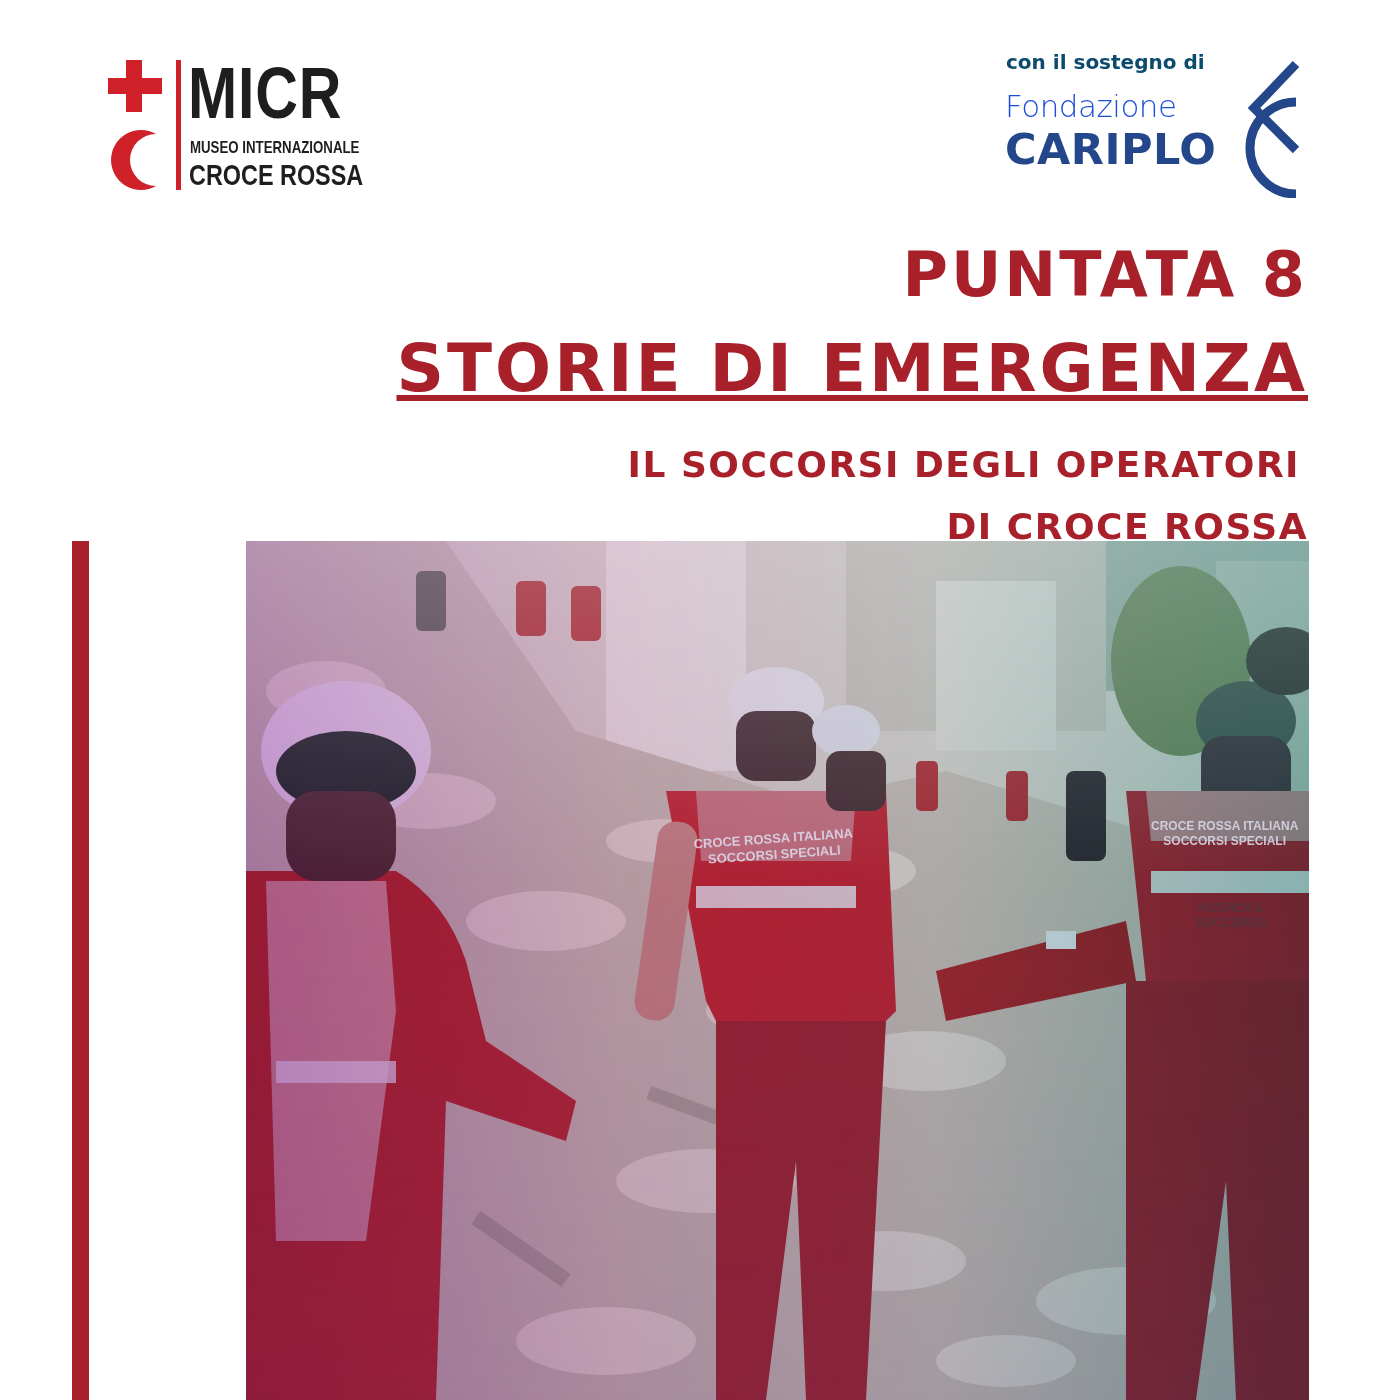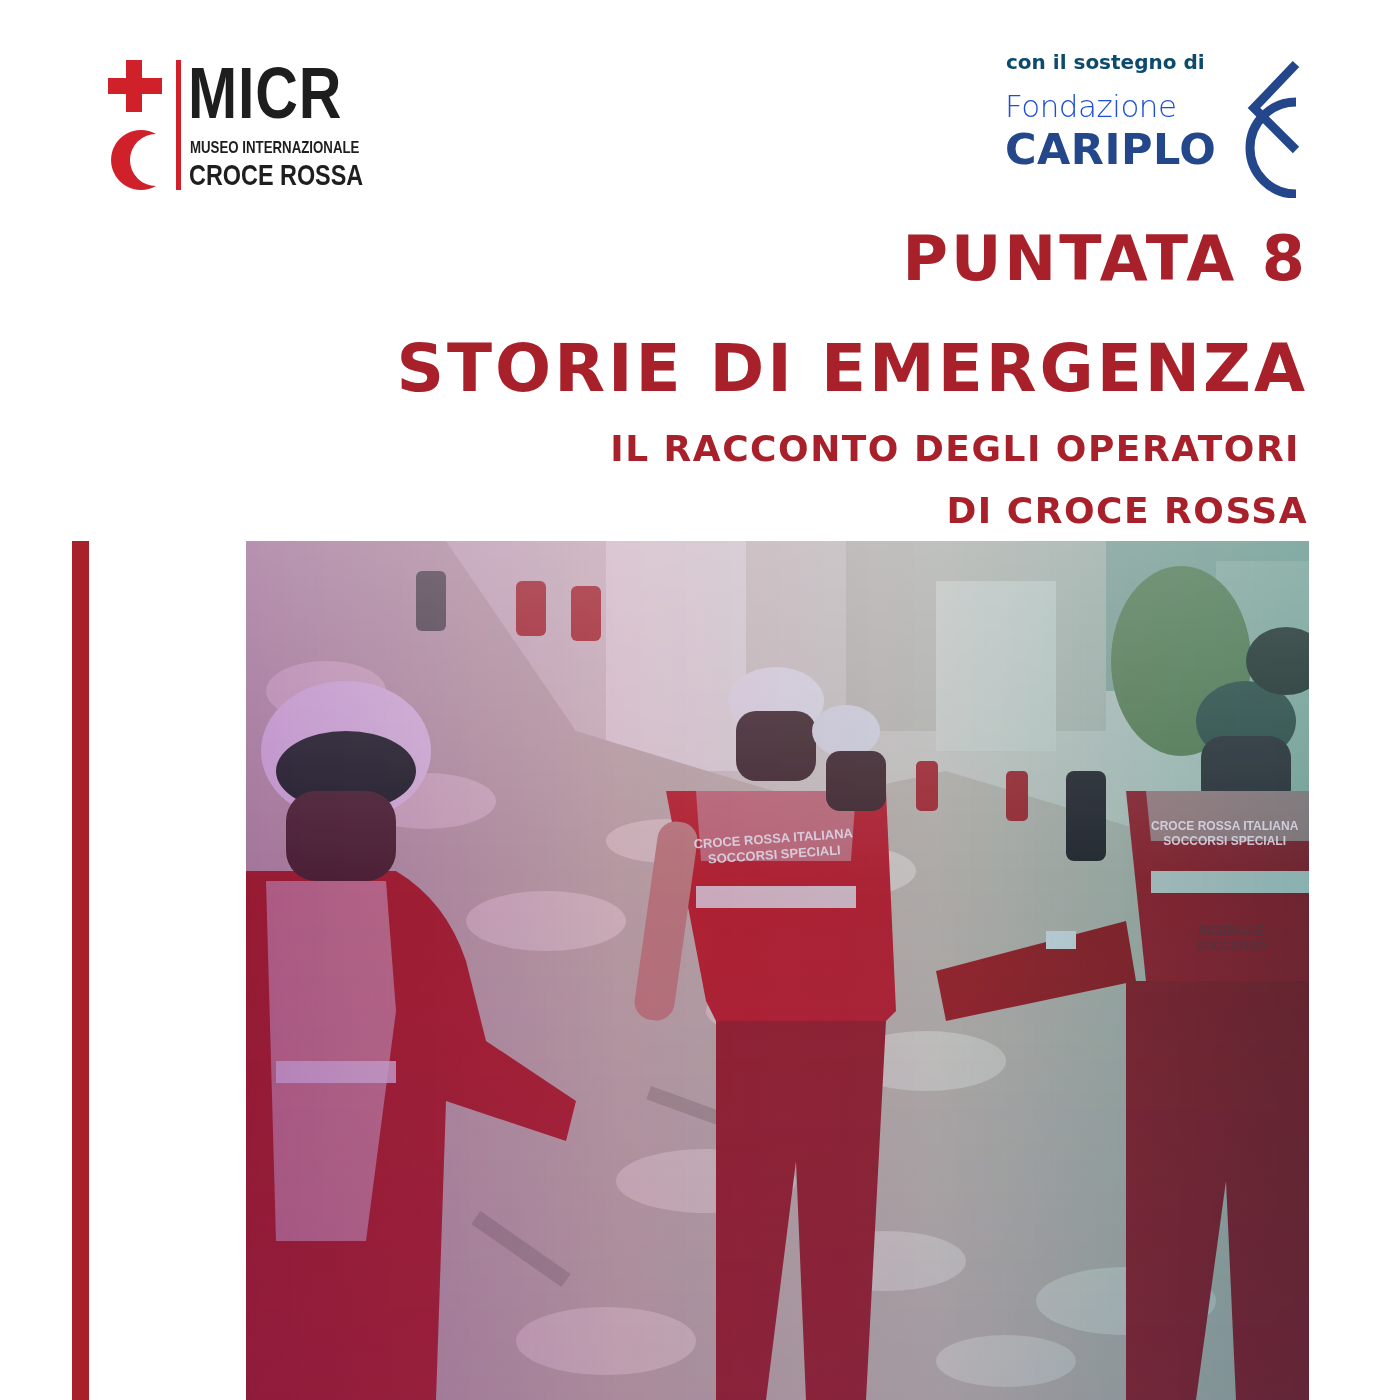--- a/index.html
+++ b/index.html
@@ -41,23 +41,23 @@
       font-size: 31px; color: #1d4ed8; white-space: nowrap; letter-spacing: -0.5px;
     }
     .sponsor-name2 {
       position: absolute; left: 1005px; top: 124px;
       font-family: "DejaVu Sans", sans-serif; font-weight: bold;
       font-size: 43px; color: #23478a; white-space: nowrap; letter-spacing: 0.5px;
     }
     .cariplo-mark { position: absolute; left: 1244px; top: 60px; width: 56px; height: 138px; }
 
     .title-block { position: absolute; right: 92px; text-align: right; color: #a8212a;
-      font-family: "DejaVu Sans", sans-serif; font-weight: bold; white-space: nowrap; }
+      font-family: "DejaVu Sans", sans-serif; font-weight: bold; white-space: nowrap; margin-top: 16px; }
     .title-episode { top: 222px; font-size: 62px; letter-spacing: 3px; }
-    .title-main { top: 330px; font-size: 66px; letter-spacing: 3px; }
+    .title-main { top: 314px; font-size: 66px; letter-spacing: 3px; text-decoration: underline; }
     .title-sub1 { top: 428px; right: 100px; font-size: 36px; letter-spacing: 1.5px; }
     .title-sub2 { top: 490px; font-size: 36px; letter-spacing: 1.5px; }
 
     .side-bar { position: absolute; left: 72px; top: 541px; width: 17px; height: 859px; background: #a8212a; }
 
     .photo {
       position: absolute; left: 246px; top: 541px; width: 1063px; height: 859px; overflow: hidden;
       background: #cfc3c6;
     }
     .photo svg { position: absolute; left: 0; top: 0; }
@@ -93,21 +93,21 @@
 <div class="sponsor-label">con il sostegno di</div>
 <div class="sponsor-name1">Fondazione</div>
 <div class="sponsor-name2">CARIPLO</div>
 <svg class="cariplo-mark" viewBox="0 0 56 138">
   <polyline points="52,4 10,48 52,90" fill="none" stroke="#23478a" stroke-width="9" stroke-linejoin="miter"></polyline>
   <path d="M52 42 A46 46 0 0 0 52 134" fill="none" stroke="#23478a" stroke-width="9"></path>
 </svg>
 
 <div class="title-block title-episode">PUNTATA 8</div>
 <div class="title-block title-main">STORIE DI EMERGENZA</div>
-<div class="title-block title-sub1">IL RACCONTO DEGLI OPERATORI</div>
+<div class="title-block title-sub1">IL SOCCORSI DEGLI OPERATORI</div>
 <div class="title-block title-sub2">DI CROCE ROSSA</div>
 
 <div class="side-bar"></div>
 
 <div class="photo">
   <svg width="1063" height="859" viewBox="0 0 1063 859">
 
     <rect x="0" y="0" width="1063" height="859" fill="#d8d0cc"></rect>
     <rect x="820" y="0" width="243" height="150" fill="#9fb0a8"></rect>
 
@@ -181,16 +181,16 @@
   <div class="photo-overlay"></div>
   <div class="photo-overlay2"></div>
   <div class="vest-text" style="left:448px; top:290px; font-size:13px; transform:rotate(-4deg);">
     <div>CROCE ROSSA ITALIANA</div>
     <div>SOCCORSI SPECIALI</div>
   </div>
   <div class="vest-text" style="left:905px; top:278px; font-size:12px;">
     <div>CROCE ROSSA ITALIANA</div>
     <div>SOCCORSI SPECIALI</div>
   </div>
-  <div class="vest-text" style="left:925px; top:360px; font-size:12px; color:rgba(60,60,70,0.6); white-space:normal; width:120px;margin-top:23px;">
+  <div class="vest-text" style="left:925px; top:360px; font-size:12px; color:rgba(60,60,70,0.6); white-space:normal; width:120px;">
     <div>RICERCA E SOCCORSO</div>
   </div>
 </div>
 
 </body></html>

